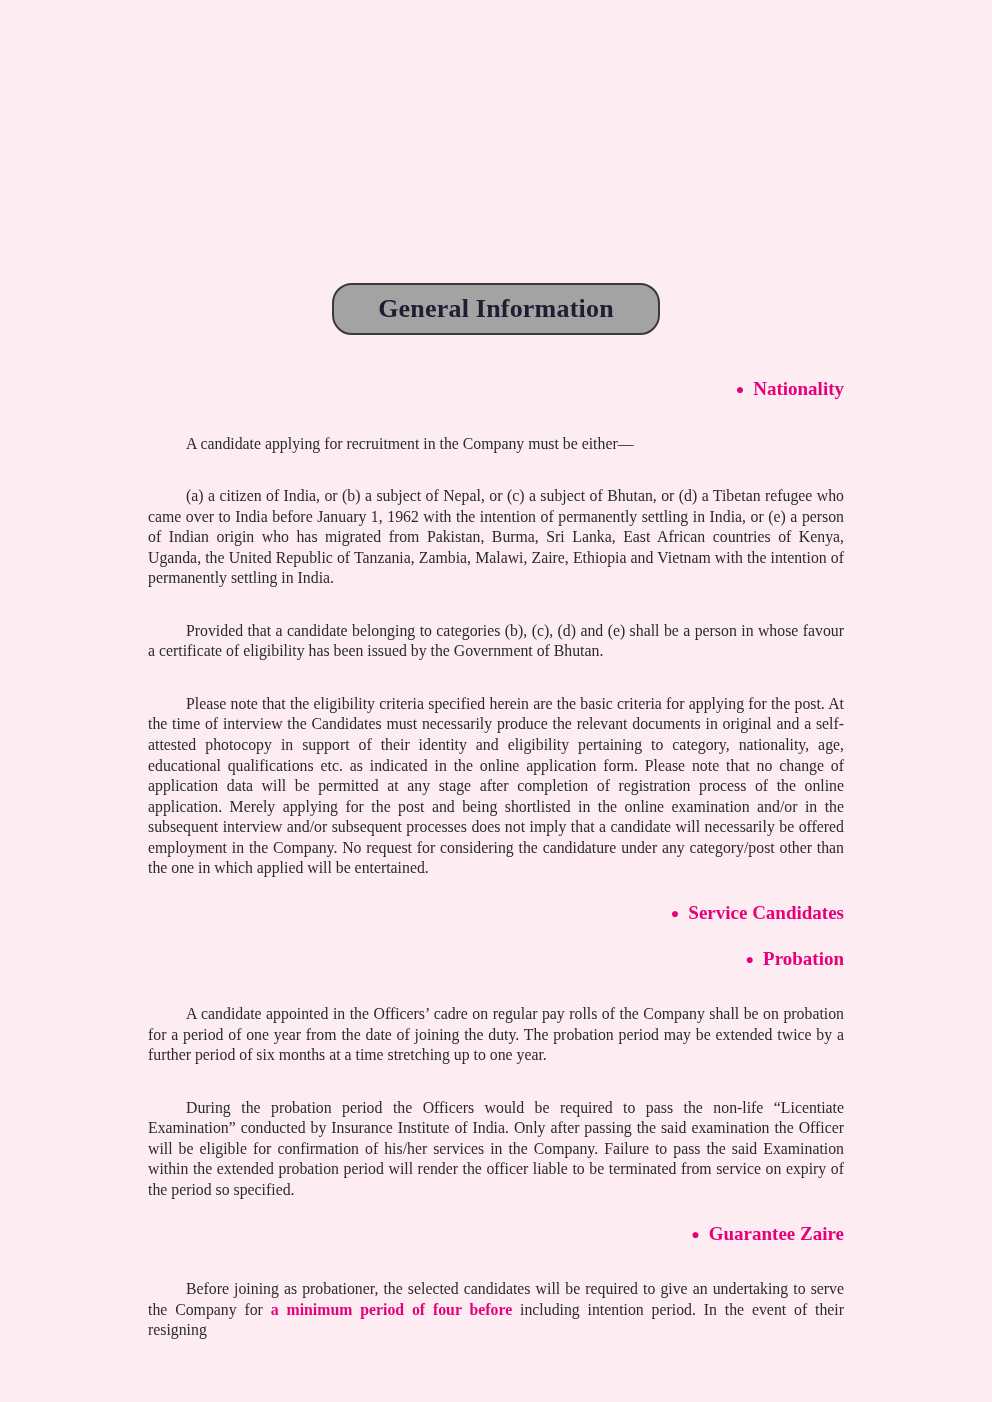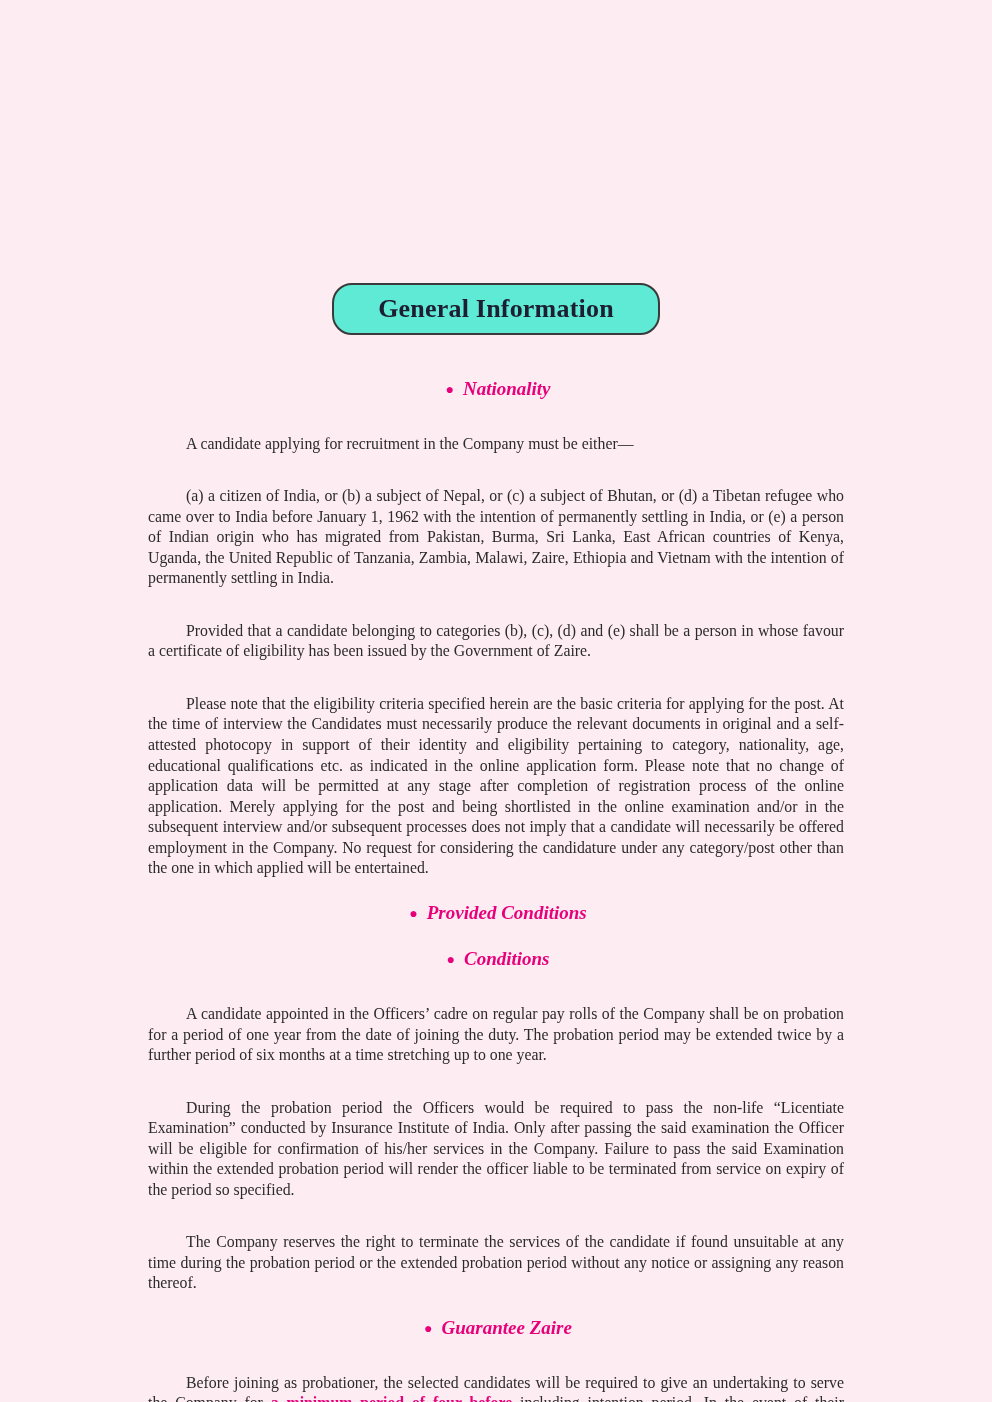--- a/index.html
+++ b/index.html
@@ -16,41 +16,40 @@
     overflow: hidden;
   }
   .title-wrap {
     text-align: center;
     margin-bottom: 42px;
   }
   .title-box {
     display: inline-block;
     border: 2px solid #3a3a3a;
     border-radius: 20px;
-    background: #5eead4;
+    background: #a3a3a3;
     padding: 9px 44px;
     font-size: 26px;
     font-weight: bold;
     color: #1e1e32;
     letter-spacing: 0.2px;
   }
   .content {
     margin: 0 148px;
     color: #2b2b2b;
     font-size: 15.8px;
     line-height: 1.3;
     text-align: justify;
   }
   .section .heading {
     color: var(--accent, #e8007a);
     font-weight: bold;
     font-size: 19px;
     margin: 22px 0 9px 4px;
-    text-align: center;
-    font-style: italic;
+    text-align: right;
   }
   .section .heading .bullet {
     font-size: 14px;
     margin-right: 9px;
     position: relative;
     top: -1px;
   }
   .para {
     margin: 0;
   }
@@ -70,30 +69,29 @@
   <div class="title-wrap">
     <div class="title-box">
       <span>General Information</span>
     </div>
   </div>
   <div class="content" id="sections">
       <div class="section">
         <div class="heading"><span class="bullet">●</span><span>Nationality</span></div>
         <p class="para indent"><span>A candidate applying for recruitment in the Company must be either—</span></p>
         <p class="para indent"><span>(a) a citizen of India, or (b) a subject of Nepal, or (c) a subject of Bhutan, or (d) a Tibetan refugee who came over to India before January 1, 1962 with the intention of permanently settling in India, or (e) a person of Indian origin who has migrated from Pakistan, Burma, Sri Lanka, East African countries of Kenya, Uganda, the United Republic of Tanzania, Zambia, Malawi, Zaire, Ethiopia and Vietnam with the intention of permanently settling in India.</span></p>
-        <p class="para indent"><span>Provided that a candidate belonging to categories (b), (c), (d) and (e) shall be a person in whose favour a certificate of eligibility has been issued by the Government of Zaire.</span></p>
+        <p class="para indent"><span>Provided that a candidate belonging to categories (b), (c), (d) and (e) shall be a person in whose favour a certificate of eligibility has been issued by the Government of Bhutan.</span></p>
         <p class="para indent"><span>Please note that the eligibility criteria specified herein are the basic criteria for applying for the post. At the time of interview the Candidates must necessarily produce the relevant documents in original and a self-attested photocopy in support of their identity and eligibility pertaining to category, nationality, age, educational qualifications etc. as indicated in the online application form. Please note that no change of application data will be permitted at any stage after completion of registration process of the online application. Merely applying for the post and being shortlisted in the online examination and/or in the subsequent interview and/or subsequent processes does not imply that a candidate will necessarily be offered employment in the Company. No request for considering the candidature under any category/post other than the one in which applied will be entertained.</span></p>
       </div>
       <div class="section">
-        <div class="heading"><span class="bullet">●</span><span>Provided Conditions</span></div>
+        <div class="heading"><span class="bullet">●</span><span>Service Candidates</span></div>
       </div>
       <div class="section">
-        <div class="heading"><span class="bullet">●</span><span>Conditions</span></div>
+        <div class="heading"><span class="bullet">●</span><span>Probation</span></div>
         <p class="para indent"><span>A candidate appointed in the Officers’ cadre on regular pay rolls of the Company shall be on probation for a period of one year from the date of joining the duty. The probation period may be extended twice by a further period of six months at a time stretching up to one year.</span></p>
         <p class="para indent"><span>During the probation period the Officers would be required to pass the non-life “Licentiate Examination” conducted by Insurance Institute of India. Only after passing the said examination the Officer will be eligible for confirmation of his/her services in the Company. Failure to pass the said Examination within the extended probation period will render the officer liable to be terminated from service on expiry of the period so specified.</span></p>
-        <p class="para indent"><span>The Company reserves the right to terminate the services of the candidate if found unsuitable at any time during the probation period or the extended probation period without any notice or assigning any reason thereof.</span></p>
       </div>
       <div class="section">
         <div class="heading"><span class="bullet">●</span><span>Guarantee Zaire</span></div>
         <p class="para indent"><span>Before joining as probationer, the selected candidates will be required to give an undertaking to serve the Company for </span><span class="hl">a minimum period of four before</span><span> including intention period. In the event of their resigning</span></p>
       </div>
     </div>
 </div>
 
 </body></html>

